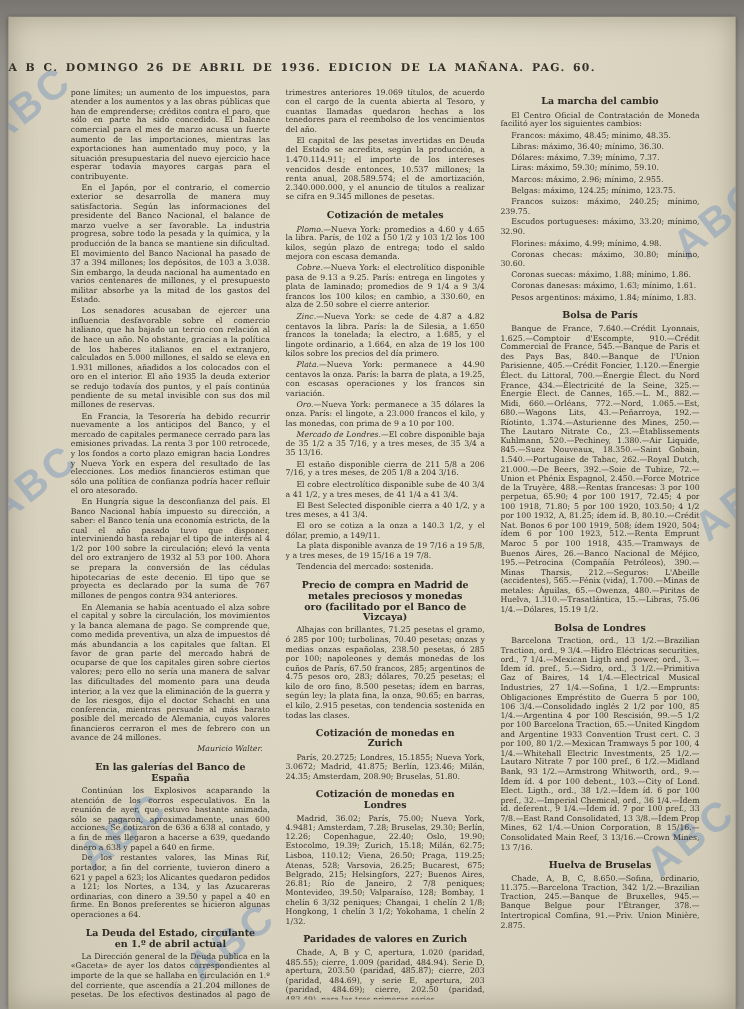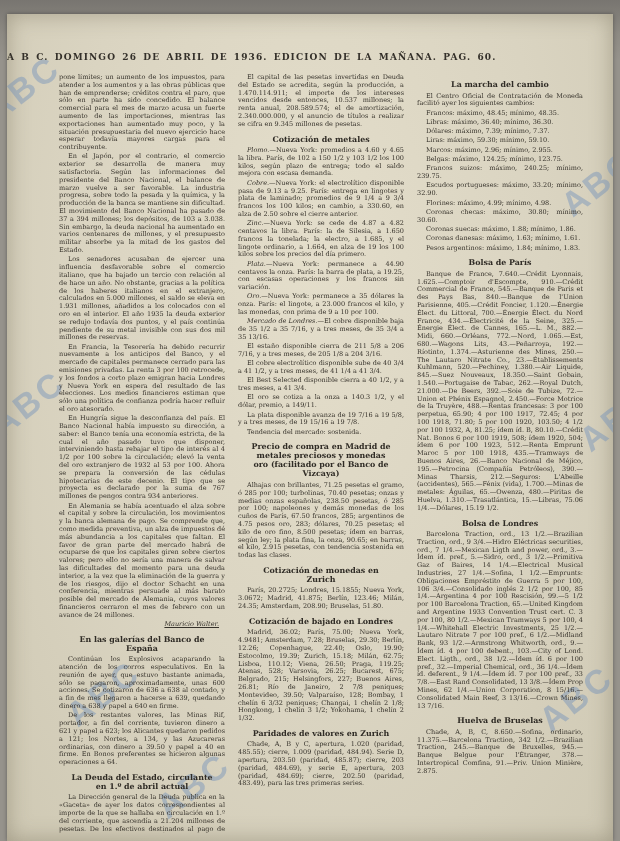--- a/index.html
+++ b/index.html
@@ -71,21 +71,20 @@
     text-indent: 9px;
     margin: 0 0 1.5px 0;
     color: #35312a;
   }
   .para.noindent { text-indent: 0; }
   .para.sig {
     text-align: right;
     font-style: italic;
     text-indent: 0;
     margin-right: 6px;
-    text-decoration: underline;
   }
   .para i { font-style: italic; }
   .sec-head {
     font-weight: bold;
     text-align: center;
     font-size: 7.9px;
     line-height: 9px;
     margin: 6px 10px 3.5px 10px;
     color: #2f2b25;
   }
@@ -117,39 +116,40 @@
           <p class="para">En Hungría sigue la desconfianza del país. El Banco Nacional había impuesto su dirección, a saber: el Banco tenía una economía estricta, de la cual el año pasado tuvo que disponer, interviniendo hasta rebajar el tipo de interés al 4 1/2 por 100 sobre la circulación; elevó la venta del oro extranjero de 1932 al 53 por 100. Ahora se prepara la conversión de las cédulas hipotecarias de este decenio. El tipo que se proyecta es declarado por la suma de 767 millones de pengos contra 934 anteriores.</p>
           <p class="para">En Alemania se había acentuado el alza sobre el capital y sobre la circulación, los movimientos y la banca alemana de pago. Se comprende que, como medida preventiva, un alza de impuestos dé más abundancia a los capitales que faltan. El favor de gran parte del mercado habrá de ocuparse de que los capitales giren sobre ciertos valores; pero ello no sería una manera de salvar las dificultades del momento para una deuda interior, a la vez que la eliminación de la guerra y de los riesgos, dijo el doctor Schacht en una conferencia, mientras persuade al más barato posible del mercado de Alemania, cuyos valores financieros cerraron el mes de febrero con un avance de 24 millones.</p>
           <p class="para sig">Mauricio Walter.</p>
           <div class="sec-head">En las galerías del Banco de España</div>
           <p class="para">Continúan los Explosivos acaparando la atención de los corros especulativos. En la reunión de ayer, que estuvo bastante animada, sólo se pagaron, aproximadamente, unas 600 acciones. Se cotizaron de 636 a 638 al contado, y a fin de mes llegaron a hacerse a 639, quedando dinero a 638 y papel a 640 en firme.</p>
           <p class="para">De los restantes valores, las Minas Rif, portador, a fin del corriente, tuvieron dinero a 621 y papel a 623; los Alicantes quedaron pedidos a 121; los Nortes, a 134, y las Azucareras ordinarias, con dinero a 39.50 y papel a 40 en firme. En Bonos preferentes se hicieron algunas operaciones a 64.</p>
           <div class="sec-head">La Deuda del Estado, circulante en 1.º de abril actual</div>
           <p class="para">La Dirección general de la Deuda publica en la «Gaceta» de ayer los datos correspondientes al importe de la que se hallaba en circulación en 1.º del corriente, que ascendía a 21.204 millones de pesetas. De los efectivos destinados al pago de intereses y de amortización, al cumplido vencimiento de los</p>
         </div>
       <div class="col">
+          <p class="para noindent">trimestres anteriores 19.069 títulos, de acuerdo con el cargo de la cuenta abierta al Tesoro, y cuantas llamadas quedaron hechas a los tenedores para el reembolso de los vencimientos del año.</p>
           <p class="para">El capital de las pesetas invertidas en Deuda del Estado se acredita, según la producción, a 1.470.114.911; el importe de los intereses vencidos desde entonces, 10.537 millones; la renta anual, 208.589.574; el de amortización, 2.340.000.000, y el anuncio de títulos a realizar se cifra en 9.345 millones de pesetas.</p>
           <div class="sec-head">Cotización de metales</div>
           <p class="para"><i>Plomo.</i>—Nueva York: promedios a 4.60 y 4.65 la libra. París, de 102 a 150 1/2 y 103 1/2 los 100 kilos, según plazo de entrega; todo el saldo mejora con escasa demanda.</p>
           <p class="para"><i>Cobre.</i>—Nueva York: el electrolítico disponible pasa de 9.13 a 9.25. París: entrega en lingotes y plata de laminado; promedios de 9 1/4 a 9 3/4 francos los 100 kilos; en cambio, a 330.60, en alza de 2.50 sobre el cierre anterior.</p>
           <p class="para"><i>Zinc.</i>—Nueva York: se cede de 4.87 a 4.82 centavos la libra. París: la de Silesia, a 1.650 francos la tonelada; la electro, a 1.685, y el lingote ordinario, a 1.664, en alza de 19 los 100 kilos sobre los precios del día primero.</p>
           <p class="para"><i>Plata.</i>—Nueva York: permanece a 44.90 centavos la onza. París: la barra de plata, a 19.25, con escasas operaciones y los francos sin variación.</p>
           <p class="para"><i>Oro.</i>—Nueva York: permanece a 35 dólares la onza. París: el lingote, a 23.000 francos el kilo, y las monedas, con prima de 9 a 10 por 100.</p>
           <p class="para"><i>Mercado de Londres.</i>—El cobre disponible baja de 35 1/2 a 35 7/16, y a tres meses, de 35 3/4 a 35 13/16.</p>
           <p class="para">El estaño disponible cierra de 211 5/8 a 206 7/16, y a tres meses, de 205 1/8 a 204 3/16.</p>
           <p class="para">El cobre electrolítico disponible sube de 40 3/4 a 41 1/2, y a tres meses, de 41 1/4 a 41 3/4.</p>
           <p class="para">El Best Selected disponible cierra a 40 1/2, y a tres meses, a 41 3/4.</p>
           <p class="para">El oro se cotiza a la onza a 140.3 1/2, y el dólar, premio, a 149/11.</p>
           <p class="para">La plata disponible avanza de 19 7/16 a 19 5/8, y a tres meses, de 19 15/16 a 19 7/8.</p>
           <p class="para">Tendencia del mercado: sostenida.</p>
           <div class="sec-head">Precio de compra en Madrid de metales preciosos y monedas oro (facilitado por el Banco de Vizcaya)</div>
           <p class="para">Alhajas con brillantes, 71.25 pesetas el gramo, ó 285 por 100; turbolinas, 70.40 pesetas; onzas y medias onzas españolas, 238.50 pesetas, ó 285 por 100; napoleones y demás monedas de los cuños de París, 67.50 francos, 285; argentinos de 4.75 pesos oro, 283; dólares, 70.25 pesetas; el kilo de oro fino, 8.500 pesetas; ídem en barras, según ley; la plata fina, la onza, 90.65; en barras, el kilo, 2.915 pesetas, con tendencia sostenida en todas las clases.</p>
           <div class="sec-head">Cotización de monedas en Zurich</div>
           <p class="para">París, 20.2725; Londres, 15.1855; Nueva York, 3.0672; Madrid, 41.875; Berlín, 123.46; Milán, 24.35; Amsterdam, 208.90; Bruselas, 51.80.</p>
-          <div class="sec-head">Cotización de bajado en Londres</div>
+          <div class="sec-head">Cotización de monedas en Londres</div>
           <p class="para">Madrid, 36.02; París, 75.00; Nueva York, 4.9481; Amsterdam, 7.28; Bruselas, 29.30; Berlín, 12.26; Copenhague, 22.40; Oslo, 19.90; Estocolmo, 19.39; Zurich, 15.18; Milán, 62.75; Lisboa, 110.12; Viena, 26.50; Praga, 119.25; Atenas, 528; Varsovia, 26.25; Bucarest, 675; Belgrado, 215; Helsingfors, 227; Buenos Aires, 26.81; Río de Janeiro, 2 7/8 peniques; Montevideo, 39.50; Valparaíso, 128; Bombay, 1 chelín 6 3/32 peniques; Changai, 1 chelín 2 1/8; Hongkong, 1 chelín 3 1/2; Yokohama, 1 chelín 2 1/32.</p>
           <div class="sec-head">Paridades de valores en Zurich</div>
           <p class="para">Chade, A, B y C, apertura, 1.020 (paridad, 485.55); cierre, 1.009 (paridad, 484.94). Serie D, apertura, 203.50 (paridad, 485.87); cierre, 203 (paridad, 484.69), y serie E, apertura, 203 (paridad, 484.69); cierre, 202.50 (paridad, 483.49), para las tres primeras series.</p>
         </div>
       <div class="col">
           <div class="sec-head">La marcha del cambio</div>
           <p class="para">El Centro Oficial de Contratación de Moneda facilitó ayer los siguientes cambios:</p>
           <p class="para">Francos: máximo, 48.45; mínimo, 48.35.</p>
           <p class="para">Libras: máximo, 36.40; mínimo, 36.30.</p>
           <p class="para">Dólares: máximo, 7.39; mínimo, 7.37.</p>

